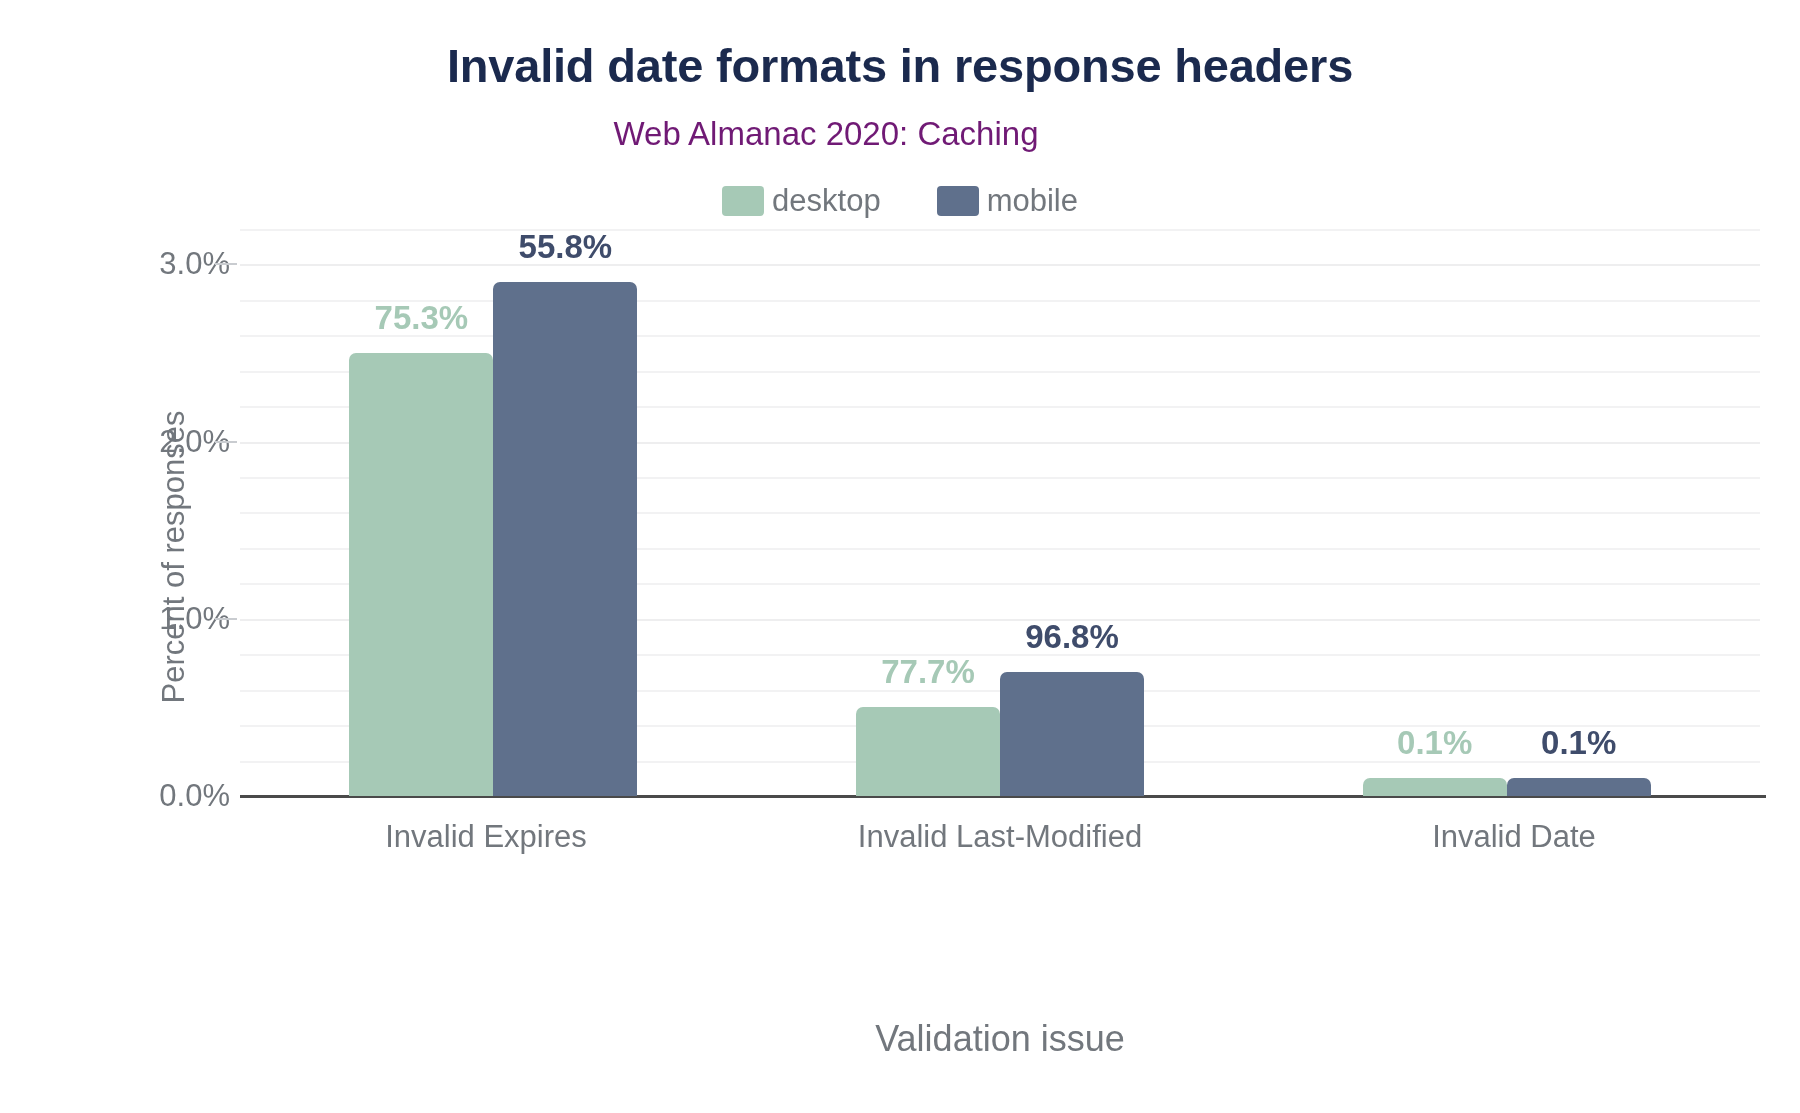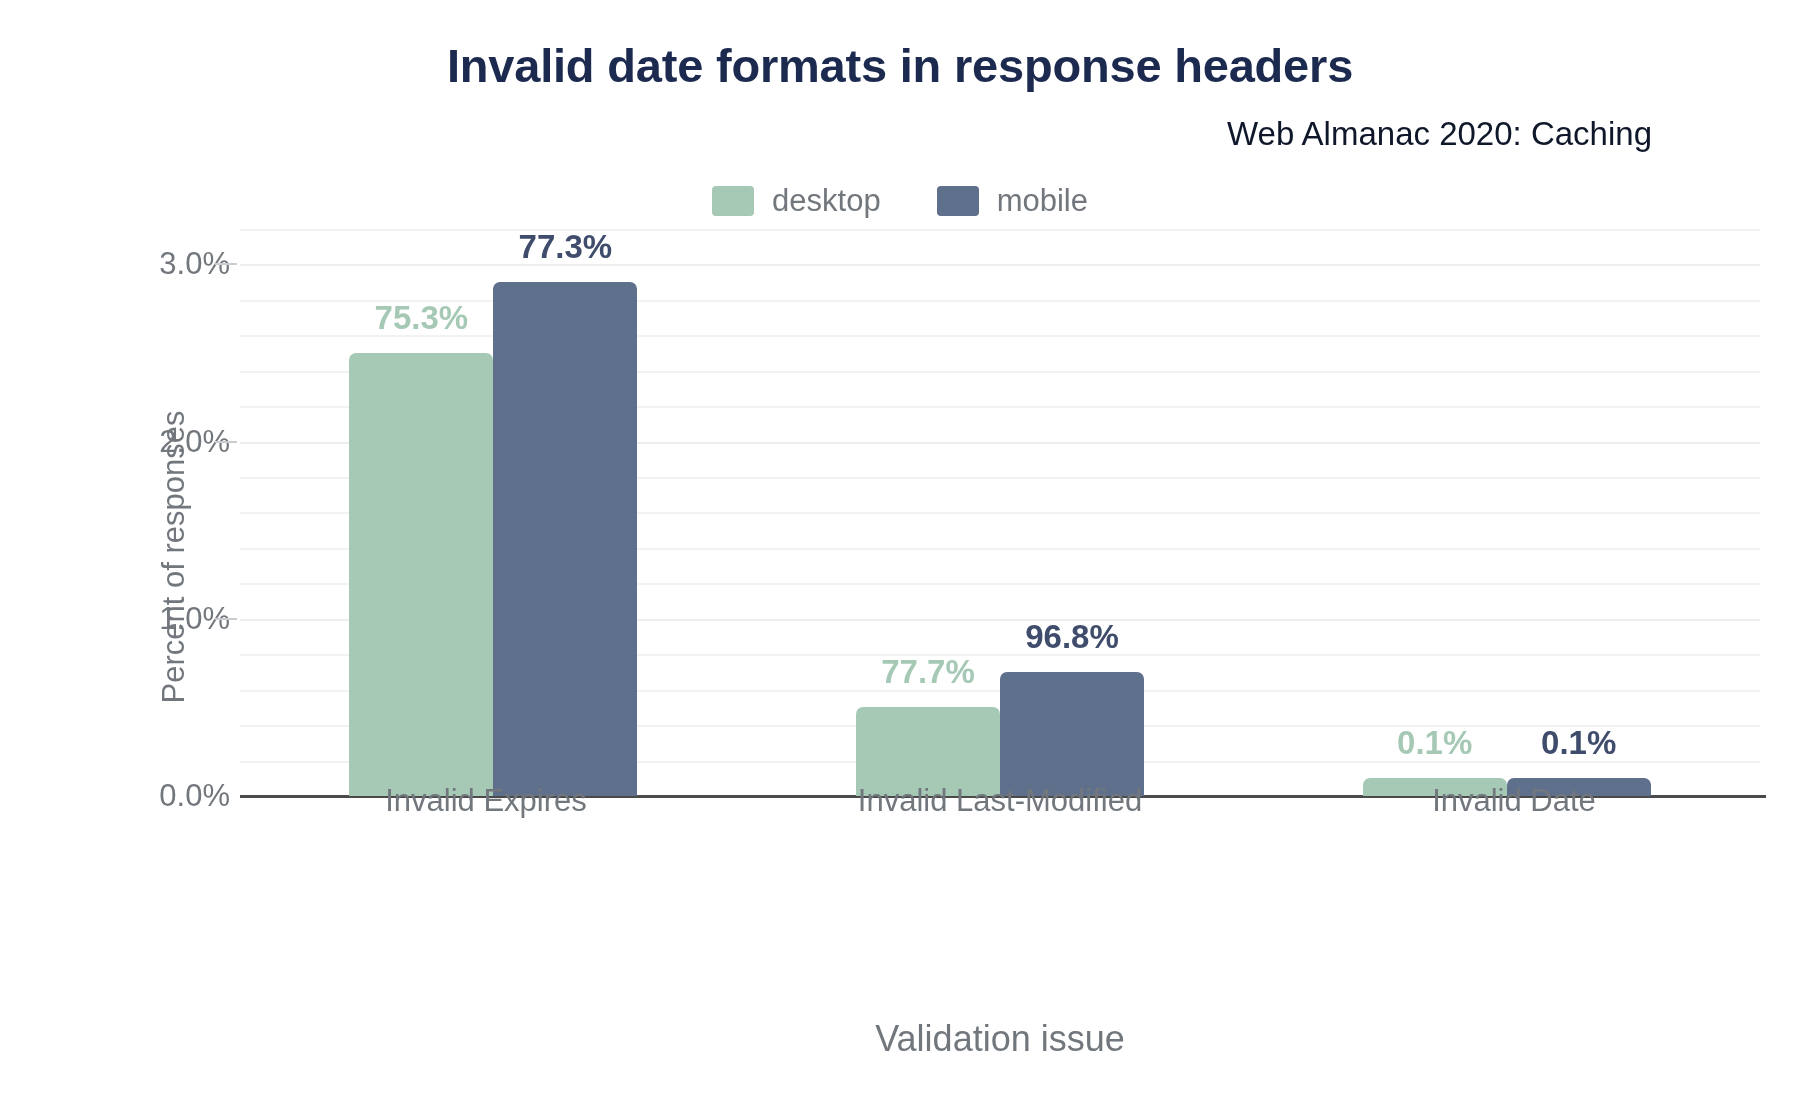--- a/index.html
+++ b/index.html
@@ -32,42 +32,42 @@
     font-weight: bold;
     color: #1b2a4e;
     letter-spacing: -0.2px;
     white-space: nowrap;
   }
   .chart-subtitle {
     position: absolute;
     top: 115px;
     left: 0;
     width: 1652px;
-    text-align: right;
+    text-align: center;
     font-size: 33px;
     font-weight: normal;
-    color: #0f172a;
+    color: #701a75;
     white-space: nowrap;
   }
 
   
   .legend {
     position: absolute;
     top: 183px;
     left: 0;
     width: 1800px;
     display: flex;
     justify-content: center;
     align-items: center;
     gap: 56px;
   }
   .legend-item {
     display: flex;
     align-items: center;
-    gap: 18px;
+    gap: 8px;
   }
   .legend-swatch {
     width: 42px;
     height: 30px;
     border-radius: 4px;
     display: block;
   }
   .legend-label {
     font-size: 31px;
     color: #72777d;
@@ -189,21 +189,21 @@
     font-weight: bold;
     white-space: nowrap;
   }
   .bar-value.desktop { color: #a6c9b6; }
   .bar-value.mobile  { color: #3f4c6b; }
 
   
   .xticks {
     position: absolute;
     left: 240px;
-    top: 769px;
+    top: 805px;
     width: 1520px;
     display: flex;
     gap: 22px;
   }
   .xtick {
     flex: 1 1 0;
     text-align: center;
     font-size: 31px;
     color: #72777d;
     padding-top: 14px;
@@ -276,21 +276,21 @@
   <div class="axis-baseline"></div>
 
   <div class="groups" id="groups">
       <div class="group">
         <div class="bars">
           <div class="bar-wrap">
             <div class="bar-value desktop" style="bottom: 459.077px; color: rgb(166, 201, 182);">75.3%</div>
             <div class="bar desktop" title="Invalid Expires — desktop — 2.5%" style="height: 443.077px; background: rgb(166, 201, 182);"></div>
           </div>
           <div class="bar-wrap">
-            <div class="bar-value mobile" style="bottom: 529.969px; color: rgb(63, 76, 107);">77.3%</div>
+            <div class="bar-value mobile" style="bottom: 529.969px; color: rgb(63, 76, 107);">55.8%</div>
             <div class="bar mobile" title="Invalid Expires — mobile — 2.9%" style="height: 513.969px; background: rgb(95, 112, 140);"></div>
           </div>
         </div>
       </div>
       <div class="group">
         <div class="bars">
           <div class="bar-wrap">
             <div class="bar-value desktop" style="bottom: 104.615px; color: rgb(166, 201, 182);">77.7%</div>
             <div class="bar desktop" title="Invalid Last-Modified — desktop — 0.5%" style="height: 88.6154px; background: rgb(166, 201, 182);"></div>
           </div>

